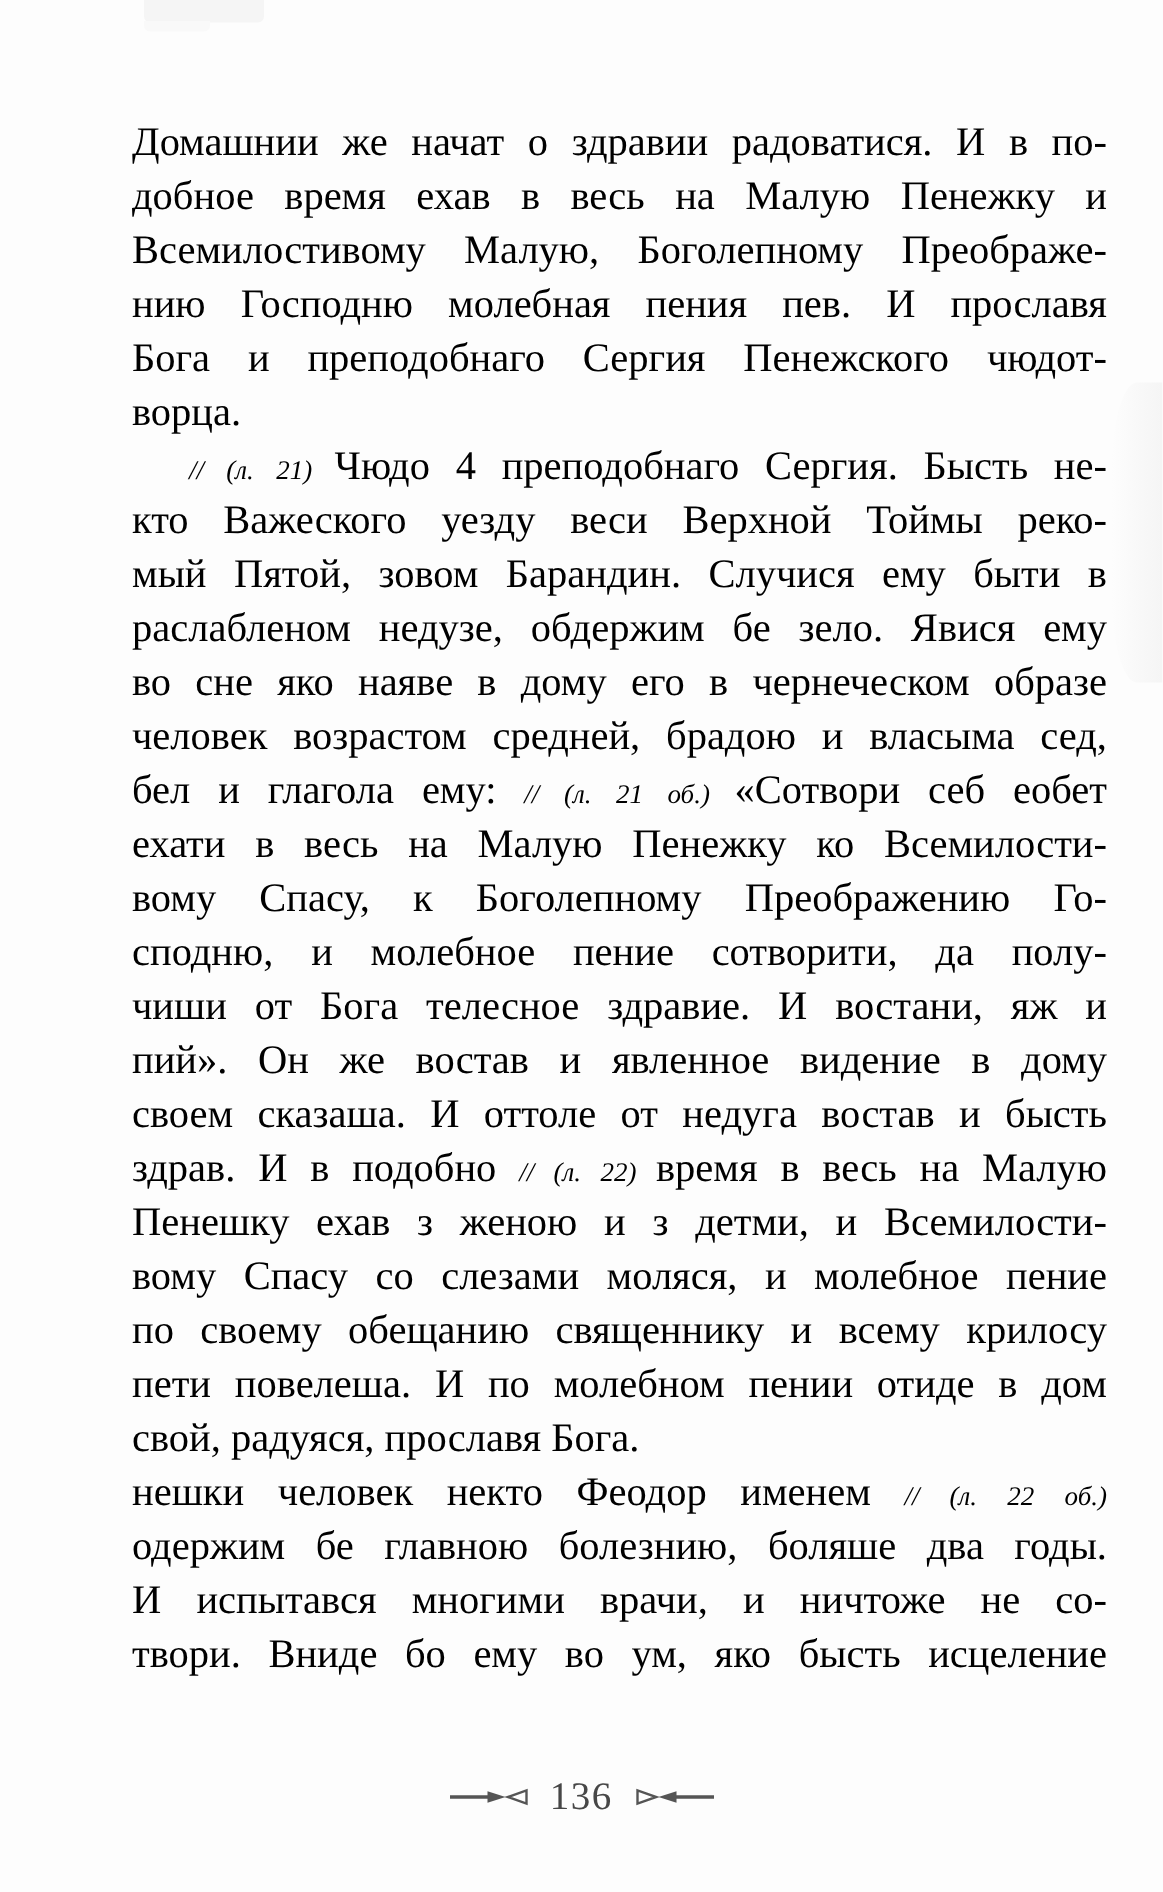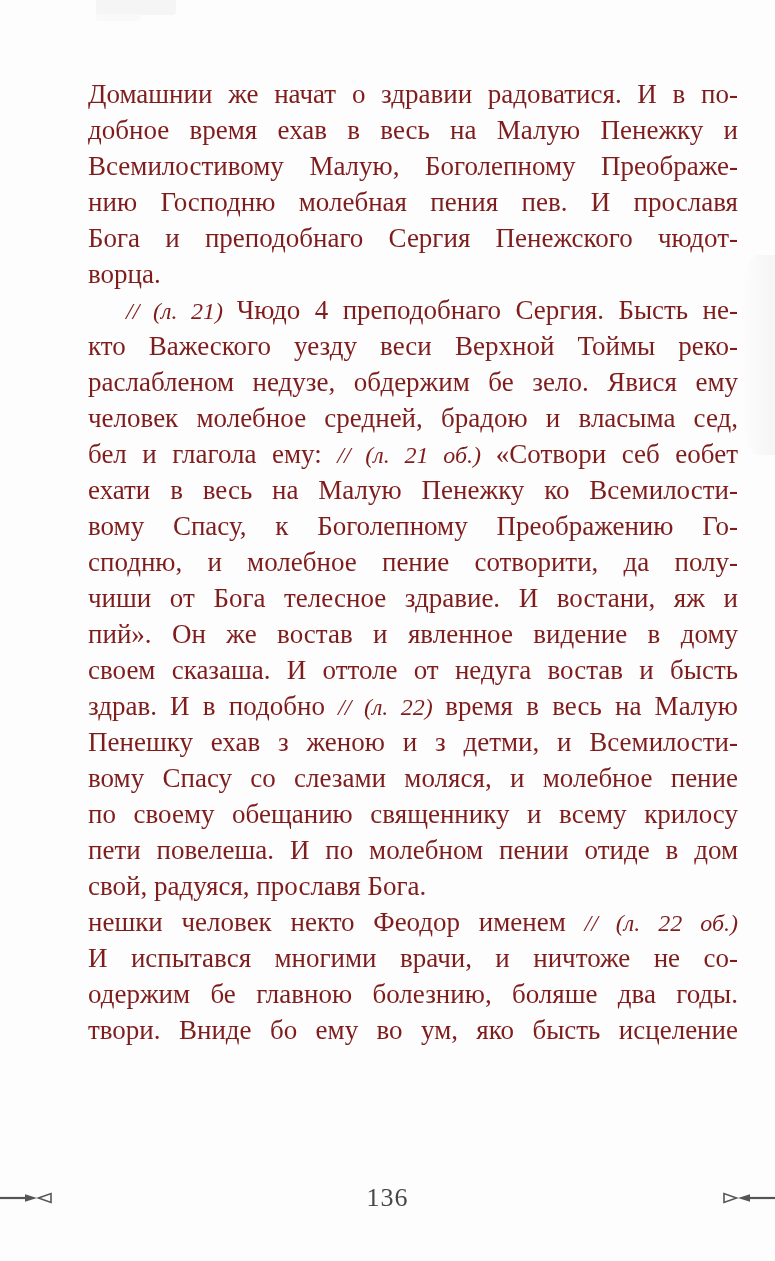--- a/index.html
+++ b/index.html
@@ -40,52 +40,52 @@
     background: linear-gradient(to left, #eeeeee, rgba(255,255,255,0));
     opacity: .55;
     border-radius: 50% 0 0 50% / 30% 0 0 30%;
   }
   
   #page-text {
     position: absolute;
     left: 88px;
     top: 76px;
     width: 650px;
-    color: #7f1d1d;
+    color: #000000;
     font-size: 27px;
   }
   .line {
     height: 36px;
     line-height: 36px;
     text-align: justify;
     text-align-last: justify;
     text-justify: inter-word;
     white-space: normal;
   }
   .line.last {
     text-align-last: left;
   }
   .line.indent {
     text-indent: 38px;
   }
   .body { }
   .folio {
     font-style: italic;
-    font-size: 24px;
+    font-size: 18px;
   }
   
   #page-footer {
     position: absolute;
     left: 0;
     top: 1180px;
     width: 775px;
     height: 36px;
     display: flex;
     align-items: center;
-    justify-content: space-between;
+    justify-content: center;
     gap: 11px;
     color: #4c4c4c;
   }
   #page-number {
     font-size: 26px;
     line-height: 1;
     letter-spacing: 1px;
     color: #474747;
   }
   .ornament svg { display: block; }
@@ -100,38 +100,40 @@
 
   <div id="page-text">
       <div class="line"><span class="body">Домашнии же начат о здравии радоватися. И в по-</span></div>
       <div class="line"><span class="body">добное время ехав в весь на Малую Пенежку и</span></div>
       <div class="line"><span class="body">Всемилостивому Малую, Боголепному Преображе-</span></div>
       <div class="line"><span class="body">нию Господню молебная пения пев. И прославя</span></div>
       <div class="line"><span class="body">Бога и преподобнаго Сергия Пенежского чюдот-</span></div>
       <div class="line last"><span class="body">ворца.</span></div>
       <div class="line indent"><span class="folio">// (л. 21) </span><span class="body">Чюдо 4 преподобнаго Сергия. Бысть не-</span></div>
       <div class="line"><span class="body">кто Важеского уезду веси Верхной Тоймы реко-</span></div>
+      <div class="line"><span class="body">мый Пятой, зовом Барандин. Случися ему быти в</span></div>
       <div class="line"><span class="body">раслабленом недузе, обдержим бе зело. Явися ему</span></div>
-      <div class="line"><span class="body">человек молебное средней, брадою и власыма сед,</span></div>
+      <div class="line"><span class="body">во сне яко наяве в дому его в чернеческом образе</span></div>
+      <div class="line"><span class="body">человек возрастом средней, брадою и власыма сед,</span></div>
       <div class="line"><span class="body">бел и глагола ему: </span><span class="folio">// (л. 21 об.) </span><span class="body">«Сотвори себ еобет</span></div>
       <div class="line"><span class="body">ехати в весь на Малую Пенежку ко Всемилости-</span></div>
       <div class="line"><span class="body">вому Спасу, к Боголепному Преображению Го-</span></div>
       <div class="line"><span class="body">сподню, и молебное пение сотворити, да полу-</span></div>
       <div class="line"><span class="body">чиши от Бога телесное здравие. И востани, яж и</span></div>
       <div class="line"><span class="body">пий». Он же востав и явленное видение в дому</span></div>
       <div class="line"><span class="body">своем сказаша. И оттоле от недуга востав и бысть</span></div>
       <div class="line"><span class="body">здрав. И в подобно </span><span class="folio">// (л. 22) </span><span class="body">время в весь на Малую</span></div>
       <div class="line"><span class="body">Пенешку ехав з женою и з детми, и Всемилости-</span></div>
       <div class="line"><span class="body">вому Спасу со слезами моляся, и молебное пение</span></div>
       <div class="line"><span class="body">по своему обещанию священнику и всему крилосу</span></div>
       <div class="line"><span class="body">пети повелеша. И по молебном пении отиде в дом</span></div>
       <div class="line last"><span class="body">свой, радуяся, прославя Бога.</span></div>
       <div class="line"><span class="body">нешки человек некто Феодор именем </span><span class="folio">// (л. 22 об.)</span></div>
+      <div class="line"><span class="body">одержим бе главною болезнию, боляше два годы.</span></div>
       <div class="line"><span class="body">И испытався многими врачи, и ничтоже не со-</span></div>
-      <div class="line"><span class="body">одержим бе главною болезнию, боляше два годы.</span></div>
       <div class="line"><span class="body">твори. Вниде бо ему во ум, яко бысть исцеление</span></div>
     </div>
 
   <div id="page-footer">
     <span class="ornament">
       <svg width="56" height="14" viewBox="0 0 56 14" xmlns="http://www.w3.org/2000/svg">
         <line x1="0" y1="7" x2="26" y2="7" stroke="#555555" stroke-width="2.2"></line>
         <polygon points="25,3.2 25,10.8 37,7" fill="#555555"></polygon>
         <polygon points="51,2.6 51,11.4 38.5,7" fill="none" stroke="#555555" stroke-width="1.6"></polygon>
       </svg>

